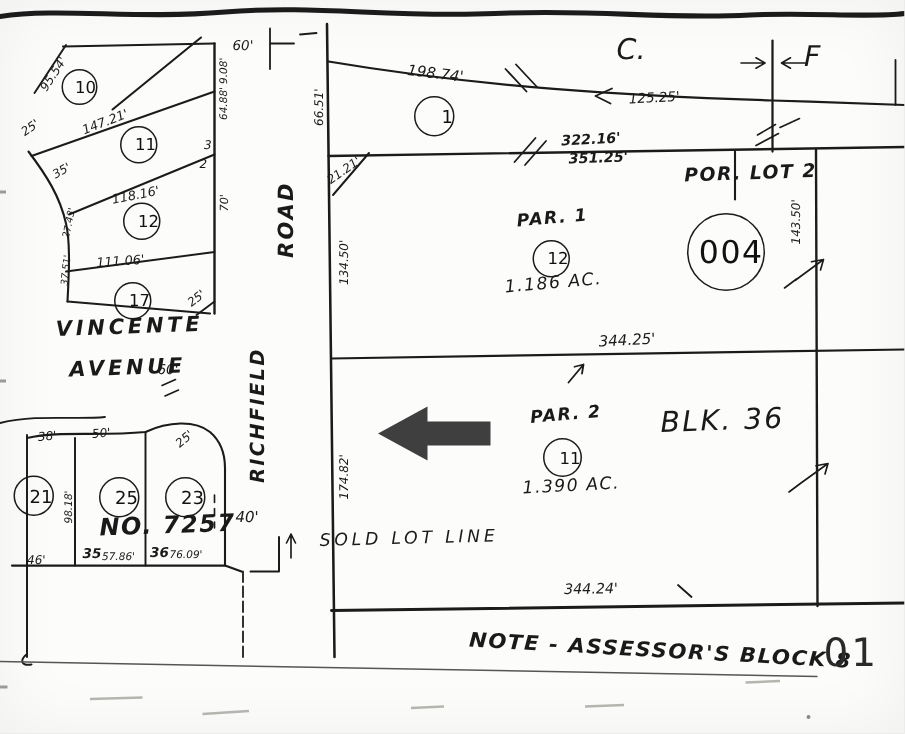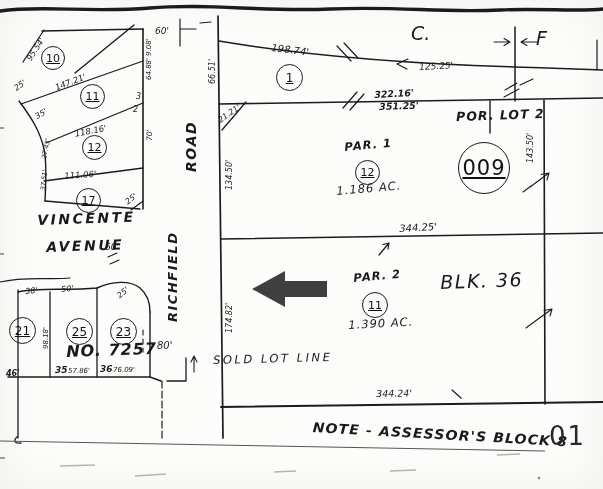--- a/index.html
+++ b/index.html
@@ -3,22 +3,22 @@
 <meta charset="utf-8">
 <style>
   html,body{margin:0;padding:0;background:#e8e8e6;}
   #stage{position:relative;width:603px;height:489px;background:#fcfcfb;overflow:hidden;
          font-family:"DejaVu Sans",sans-serif;box-shadow:inset 0 0 45px rgba(0,0,0,0.05);}
   #linework{position:absolute;left:0;top:0;}
   .lbl{position:absolute;white-space:nowrap;font-style:italic;color:#1a1a1a;
        transform-origin:0 0;line-height:1;}
   .b{font-weight:700;}
   .circ{position:absolute;border:1.5px solid #1b1b1b;border-radius:50%;
-        display:flex;align-items:center;justify-content:center;
-        color:#111;background:transparent;font-style:normal;line-height:1;text-decoration:underline;}
+        display:flex;align-items:center;justify-content:flex-end;
+        color:#111;background:transparent;font-style:normal;line-height:1;}
   .rot90{transform:rotate(-90deg);}
   .artifact{position:absolute;background:#9a9a96;}
 </style>
 </head>
 <body>
 
 <div id="stage">
 
   <svg id="linework" width="603" height="489" viewBox="0 0 603 489">
     <g stroke="#1b1b1b" fill="none" stroke-linecap="round">
@@ -104,42 +104,42 @@
   <div class="circ" style="left:76px;top:188px;width:23px;height:23px;font-size:11px;">
       <span>17</span>
     </div>
   <div class="circ" style="left:276px;top:64px;width:25px;height:25px;font-size:12px;">
       <span>1</span>
     </div>
   <div class="circ" style="left:355px;top:160px;width:23px;height:23px;font-size:11px;">
       <span>12</span>
     </div>
   <div class="circ" style="left:458px;top:142px;width:50px;height:50px;font-size:21px;letter-spacing:1px;">
-      <span>009</span>
+      <span>004</span>
     </div>
   <div class="circ" style="left:362px;top:292px;width:24px;height:24px;font-size:11px;">
       <span>11</span>
     </div>
   <div class="circ" style="left:9px;top:317px;width:25px;height:25px;font-size:12px;">
       <span>21</span>
     </div>
   <div class="circ" style="left:66px;top:318px;width:25px;height:25px;font-size:12px;">
       <span>25</span>
     </div>
   <div class="circ" style="left:110px;top:318px;width:25px;height:25px;font-size:12px;">
       <span>23</span>
     </div>
 
   <div class="lbl b" style="left:37px;top:213px;font-size:14px;letter-spacing:2.5px;transform:rotate(-2deg);">VINCENTE</div>
   <div class="lbl b" style="left:46px;top:240px;font-size:14px;letter-spacing:2.5px;transform:rotate(-2deg);">AVENUE</div>
   <div class="lbl" style="left:105px;top:243px;font-size:9px;">60'</div>
   <div class="lbl b rot90" style="left:166px;top:322px;font-size:13px;letter-spacing:1.5px;">RICHFIELD</div>
   <div class="lbl b rot90" style="left:184px;top:172px;font-size:14px;letter-spacing:1.5px;">ROAD</div>
   <div class="lbl" style="left:155px;top:27px;font-size:9px;">60'</div>
-  <div class="lbl" style="left:157px;top:341px;font-size:10px;">80'</div>
+  <div class="lbl" style="left:157px;top:341px;font-size:10px;">40'</div>
 
   <div class="lbl" style="left:411px;top:24px;font-size:19px;">C.</div>
   <div class="lbl" style="left:536px;top:29px;font-size:19px;">F</div>
   <div class="lbl b" style="left:456px;top:111px;font-size:12.5px;letter-spacing:1px;transform:rotate(-2deg);">POR. LOT 2</div>
   <div class="lbl" style="left:440px;top:273px;font-size:19px;letter-spacing:1.5px;transform:rotate(-2deg);">BLK. 36</div>
   <div class="lbl b" style="left:66px;top:344px;font-size:16px;letter-spacing:1px;transform:rotate(-2deg);">NO. 7257</div>
   <div class="lbl" style="left:213px;top:355px;font-size:11.5px;letter-spacing:2.5px;transform:rotate(-1.5deg);">SOLD LOT LINE</div>
 
   <div class="lbl b" style="left:344px;top:142px;font-size:11.5px;letter-spacing:1px;transform:rotate(-5deg);">PAR. 1</div>
   <div class="lbl" style="left:336px;top:186px;font-size:11.5px;letter-spacing:1px;transform:rotate(-5deg);">1.186 AC.</div>
@@ -165,21 +165,21 @@
   <div class="lbl rot90" style="left:146px;top:80px;font-size:7px;">64.88'</div>
   <div class="lbl rot90" style="left:146px;top:141px;font-size:7.5px;">70'</div>
   <div class="lbl" style="left:13px;top:86px;font-size:8px;transform:rotate(-35deg);">25'</div>
   <div class="lbl" style="left:34px;top:114px;font-size:8px;transform:rotate(-30deg);">35'</div>
   <div class="lbl" style="left:41px;top:158px;font-size:6.5px;transform:rotate(-78deg);">27.43'</div>
   <div class="lbl" style="left:40px;top:190px;font-size:6.5px;transform:rotate(-84deg);">37.51'</div>
   <div class="lbl" style="left:124px;top:200px;font-size:8px;transform:rotate(-38deg);">25'</div>
   <div class="lbl" style="left:25px;top:288px;font-size:8px;transform:rotate(-5deg);">38'</div>
   <div class="lbl" style="left:61px;top:286px;font-size:8px;transform:rotate(-5deg);">50'</div>
   <div class="lbl" style="left:116px;top:294px;font-size:8px;transform:rotate(-40deg);">25'</div>
-  <div class="lbl" style="left:6px;top:370px;font-size:8px;font-weight:bold;">46'</div>
+  <div class="lbl" style="left:18px;top:370px;font-size:8px;">46'</div>
   <div class="lbl rot90" style="left:43px;top:349px;font-size:7px;">98.18'</div>
   <div class="lbl b" style="left:55px;top:366px;font-size:9px;">35</div>
   <div class="lbl" style="left:68px;top:368px;font-size:7px;">57.86'</div>
   <div class="lbl b" style="left:100px;top:365px;font-size:9px;">36</div>
   <div class="lbl" style="left:113px;top:367px;font-size:7px;">76.09'</div>
   <div class="lbl" style="left:136px;top:93px;font-size:8px;">3</div>
   <div class="lbl" style="left:133px;top:106px;font-size:8px;">2</div>
 
   <div class="lbl b" style="left:313px;top:421px;font-size:13.5px;letter-spacing:1px;transform:rotate(3.2deg) scaleX(1.05);">NOTE - ASSESSOR'S BLOCK 8</div>
   <div class="lbl" style="left:549px;top:423px;font-size:26px;font-style:normal;letter-spacing:2px;color:#2a2a2a;">01</div>

